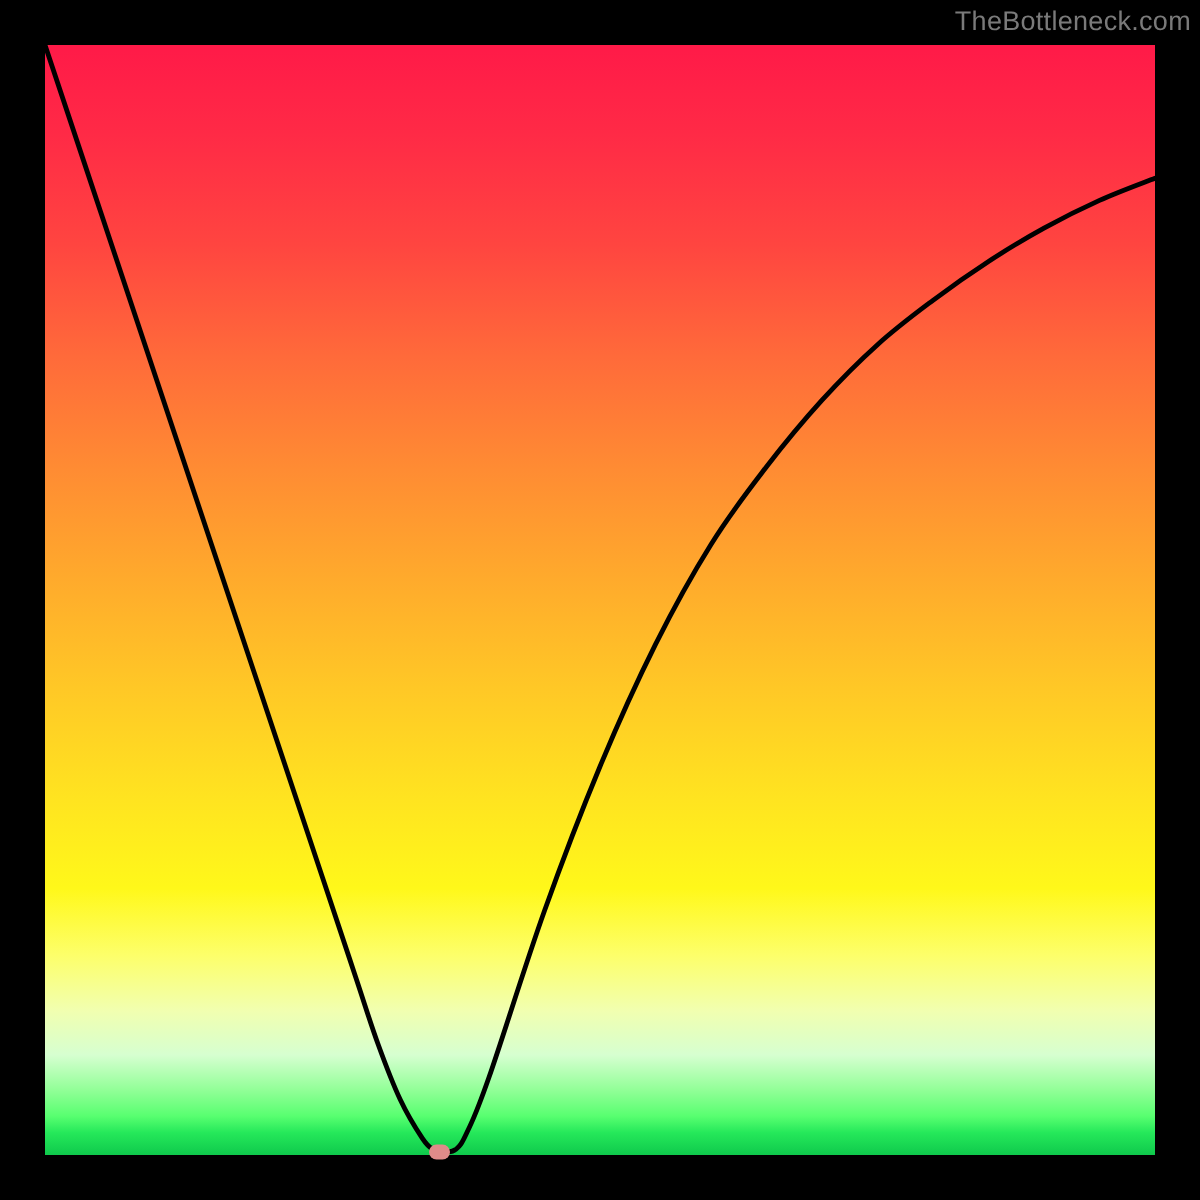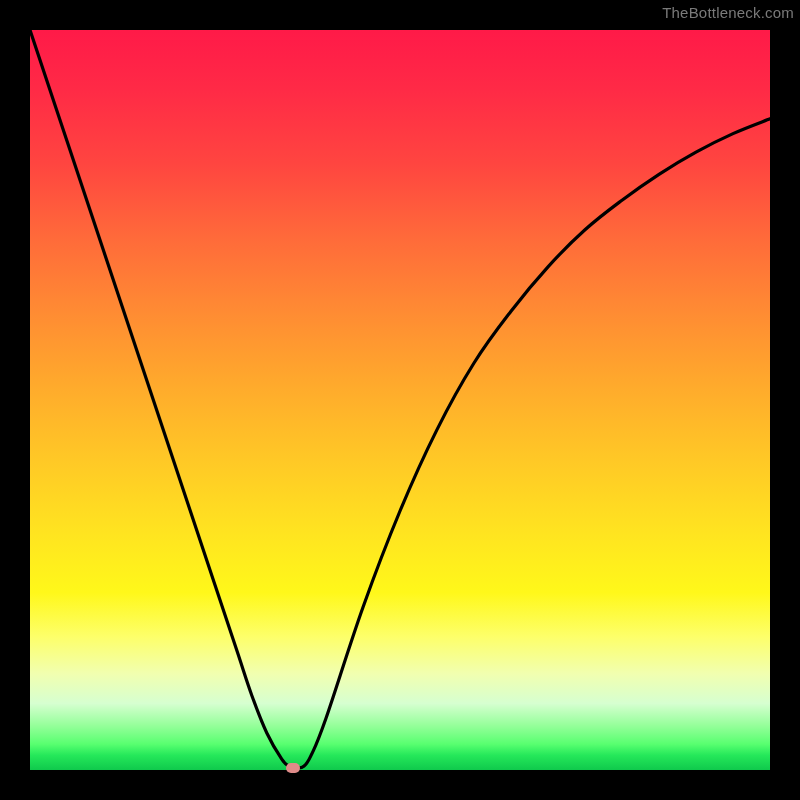--- a/index.html
+++ b/index.html
@@ -43,21 +43,21 @@
       #58ff70 96.5%,
       #25e85a 98%,
       #0fc94c 100%
     );
   }
   .watermark {
     position: absolute;
     top: 4px;
     right: 6px;
     color: #7a7a7a;
-    font-size: 15px;
+    font-size: 18px;
     letter-spacing: 0.2px;
     font-weight: 500;
   }
   svg.curve {
     position: absolute;
     left: 30px;
     top: 30px;
     width: 740px;
     height: 740px;
     overflow: visible;

